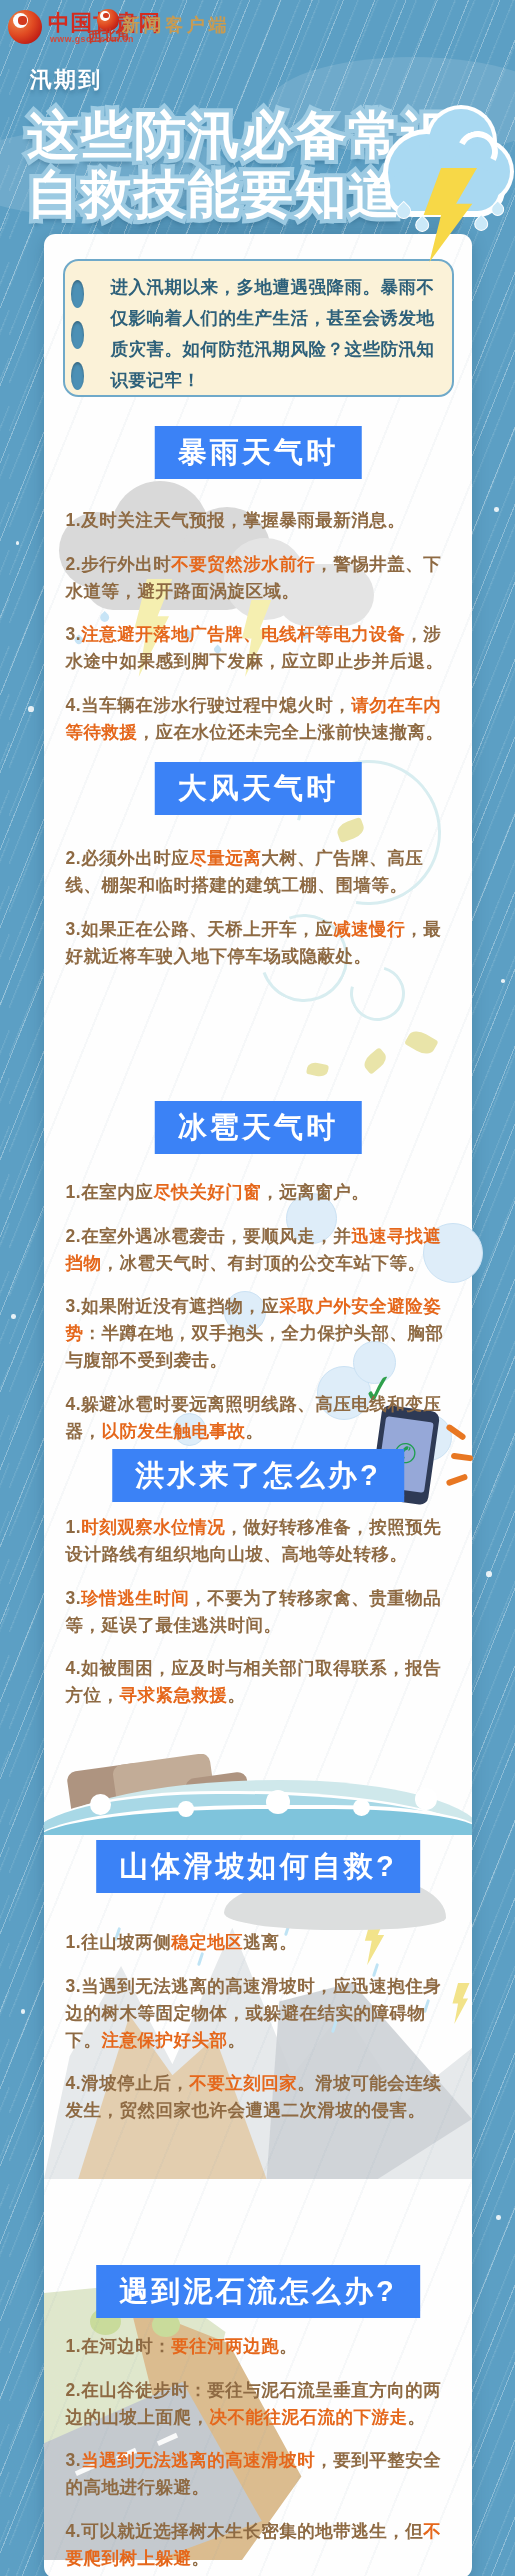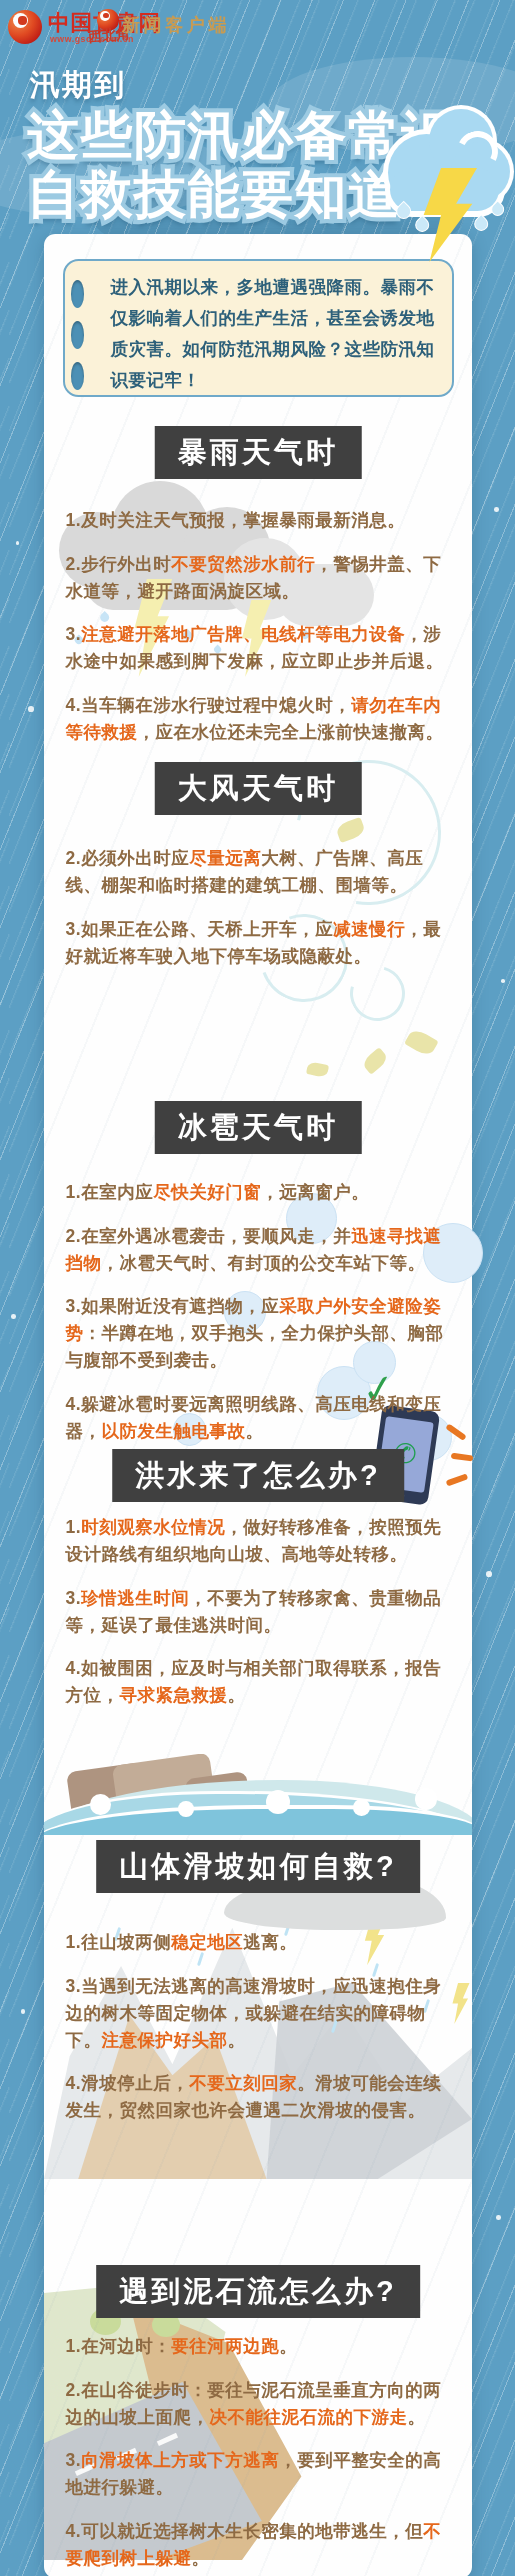--- a/index.html
+++ b/index.html
@@ -14,21 +14,21 @@
   .speckle{position:absolute;border-radius:50%;background:rgba(255,255,255,.85);}
   
   .swirl{position:absolute;border-radius:50%;background:radial-gradient(circle at 30% 30%,#F08A4B,#E04A22 45%,#BD1A15 80%);}
   .swirl::after{content:"";position:absolute;width:46%;height:46%;background:#fdfdfd;border-radius:50%;left:13%;top:7%;}
   .swirl::before{content:"";position:absolute;width:24%;height:24%;background:#D23A1E;border-radius:50%;left:30%;top:18%;z-index:1;}
   .logo1-text{position:absolute;left:48px;top:8.2px;font-size:21.6px;font-weight:900;color:#D42B1E;letter-spacing:1px;}
   .logo1-url{position:absolute;left:50px;top:34px;font-size:8.8px;font-weight:700;color:#D4493A;letter-spacing:0.5px;}
   .logo2-name{position:absolute;left:88px;top:27px;font-size:14px;font-weight:900;color:#C93A28;transform:rotate(-5deg);}
   .logo2-suffix{position:absolute;left:122px;top:13.4px;font-size:18px;font-weight:900;color:#C79B52;letter-spacing:3.6px;}
   
-  .kicker{position:absolute;left:30px;top:65px;font-size:30px;font-weight:900;color:#fff;
+  .kicker{position:absolute;left:30px;top:65px;font-size:22px;font-weight:900;color:#fff;
           letter-spacing:2.1px;text-shadow:0 2.6px 4.1px rgba(32,82,112,.45);z-index:3;}
   .big-title{position:absolute;left:27px;color:#fff;font-size:52px;font-weight:900;letter-spacing:1.5px;z-index:3;white-space:nowrap;}
   .big-title::before{content:attr(data-text);position:absolute;left:0;top:0;z-index:-1;
           -webkit-text-stroke:8.2px #9CCAE2;text-shadow:0 6.2px 5.2px rgba(32,82,112,.45);}
   .t1{top:101px;} .t2{top:160px;}
   
   .storm{position:absolute;left:382px;top:102px;width:133px;height:138px;z-index:3;}
   .storm div{position:absolute;}
   .cb{background:#fff;border-radius:50%;}
   .cf{background:#A9D9F2;border-radius:50%;}
@@ -43,21 +43,21 @@
   .panel::after{content:"";position:absolute;inset:0;border-radius:11.3px;pointer-events:none;
          background:repeating-linear-gradient(112deg,transparent 0 47px,rgba(120,150,170,.06) 47px 49px);}
   
   .intro-box{position:absolute;left:18.5px;top:25px;width:391px;height:138px;background:#FBF2D8;
              border:2.6px solid #6FA9C9;border-radius:15.5px;box-sizing:border-box;z-index:2;}
   .hole{position:absolute;left:6.2px;width:13.4px;height:28px;border-radius:50%;background:#4C90B5;
         box-shadow:inset 0 2.1px 2.6px rgba(0,0,0,.28);}
   .intro-text{position:absolute;left:46px;top:11.3px;width:324px;font-size:17.5px;line-height:31px;
               font-weight:700;color:#2D607A;letter-spacing:0.5px;}
   
-  .badge{position:absolute;left:50%;transform:translateX(-50%);background:#404040;color:#fff;
+  .badge{position:absolute;left:50%;transform:translateX(-50%);background:#3b82f6;color:#fff;
          font-size:29px;font-weight:900;letter-spacing:3.1px;padding:6.7px 23px;z-index:2;white-space:nowrap;}
   .items{position:absolute;left:21.6px;width:386px;z-index:2;}
   .s1 .badge{top:192px}.s2 .badge{top:528px}.s3 .badge{top:867px}
   .s4 .badge{top:1215px}.s5 .badge{top:1606px}.s6 .badge{top:2031px}
   .s1 .items{top:273px}.s2 .items{top:611px}.s3 .items{top:945px}
   .s4 .items{top:1280px}.s5 .items{top:1695px}.s6 .items{top:2099px}
   .tip{margin:0 0 16.5px;font-size:17.5px;line-height:27px;font-weight:700;color:#8E6A43;letter-spacing:0.5px;}
   .tip .hl{color:#E5671B;}
   
   .deco{position:absolute;z-index:1;}
@@ -287,20 +287,20 @@
           <p class="tip"><span>1.往山坡两侧</span><span class="hl">稳定地区</span><span>逃离。</span></p>
           <p class="tip"><span>3.当遇到无法逃离的高速滑坡时，应迅速抱住身边的树木等固定物体，或躲避在结实的障碍物下。</span><span class="hl">注意保护好头部</span><span>。</span></p>
           <p class="tip"><span>4.滑坡停止后，</span><span class="hl">不要立刻回家</span><span>。滑坡可能会连续发生，贸然回家也许会遭遇二次滑坡的侵害。</span></p>
         </div>
     </section>
     <section class="s6">
       <span class="badge">遇到泥石流怎么办?</span>
       <div class="items">
           <p class="tip"><span>1.在河边时：</span><span class="hl">要往河两边跑</span><span>。</span></p>
           <p class="tip"><span>2.在山谷徒步时：要往与泥石流呈垂直方向的两边的山坡上面爬，</span><span class="hl">决不能往泥石流的下游走</span><span>。</span></p>
-          <p class="tip"><span>3.</span><span class="hl">向滑坡体上方或下方逃离</span><span>，要到平整安全的高地进行躲避。</span></p>
+          <p class="tip"><span>3.</span><span class="hl">当遇到无法逃离的高速滑坡时</span><span>，要到平整安全的高地进行躲避。</span></p>
           <p class="tip"><span>4.可以就近选择树木生长密集的地带逃生，但</span><span class="hl">不要爬到树上躲避</span><span>。</span></p>
         </div>
     </section>
   </div>
 
 </div>
 
 
 </body></html>

